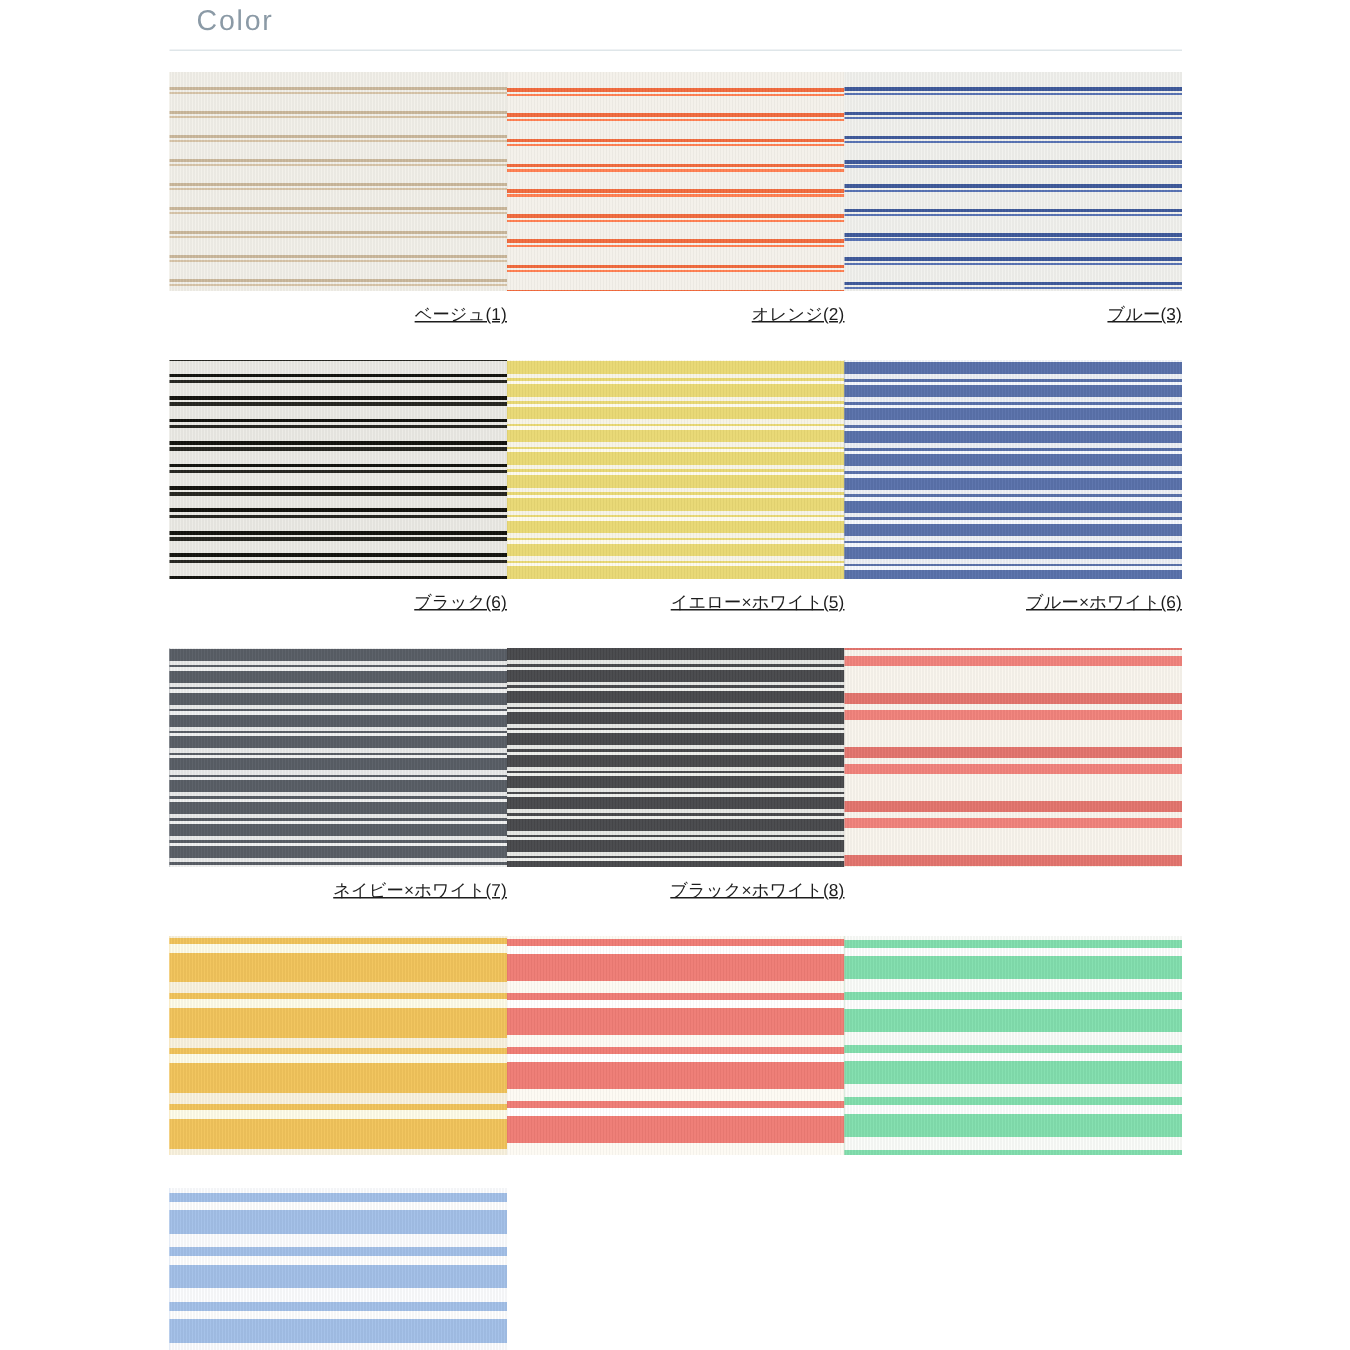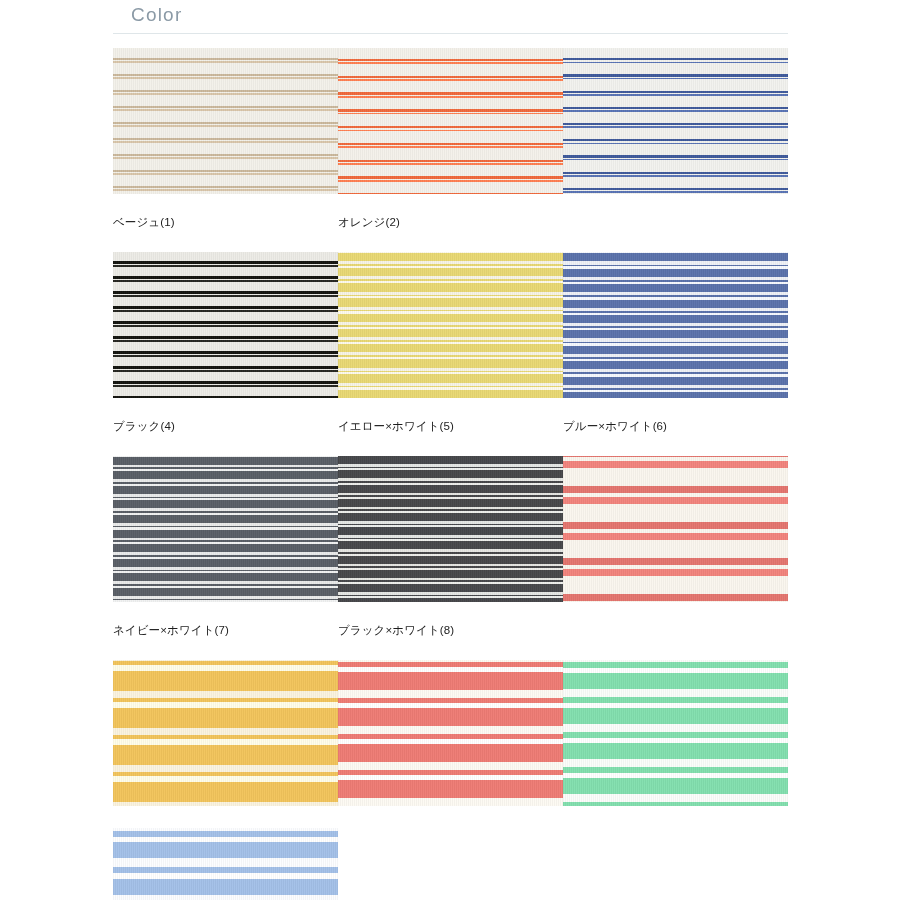--- a/index.html
+++ b/index.html
@@ -65,51 +65,53 @@
     content: "";
     position: absolute;
     inset: 0;
     background-image:
       repeating-linear-gradient(90deg,
         rgba(0,0,0,0.035) 0px, rgba(0,0,0,0.035) 1px,
         rgba(255,255,255,0.03) 1px, rgba(255,255,255,0.03) 2px);
     pointer-events: none;
   }
   .swatch-label {
-    margin-top: 20px;
-    text-align: left;
+    margin-top: 8px;
+    text-align: right;
     font-size: 11.5px;
     color: #1d1d1d;
     line-height: 16px;
     letter-spacing: 0.1px;
     white-space: nowrap;
+    text-decoration: underline;
   }
 </style>
 </head>
 <body>
 
 <div class="section-header" style="border-bottom-color: rgb(223, 230, 233);">
   <div class="title" style="color: rgb(139, 154, 166);">Color</div>
 </div>
 
 <div class="swatch-grid" id="swatch-grid">
     <div class="swatch-cell">
       <div class="swatch-img" style="background: linear-gradient(rgb(243, 241, 234) 0px, rgb(243, 241, 234) 10px, rgb(203, 184, 156) 10px, rgb(203, 184, 156) 12.2px, rgb(243, 241, 234) 12.2px, rgb(243, 241, 234) 13.4px, rgb(217, 198, 170) 13.4px, rgb(217, 198, 170) 14.7px, rgb(243, 241, 234) 14.7px, rgb(243, 241, 234) 26px, rgb(203, 184, 156) 26px, rgb(203, 184, 156) 28.2px, rgb(243, 241, 234) 28.2px, rgb(243, 241, 234) 29.4px, rgb(217, 198, 170) 29.4px, rgb(217, 198, 170) 30.7px, rgb(243, 241, 234) 30.7px, rgb(243, 241, 234) 42px, rgb(203, 184, 156) 42px, rgb(203, 184, 156) 44.2px, rgb(243, 241, 234) 44.2px, rgb(243, 241, 234) 45.4px, rgb(217, 198, 170) 45.4px, rgb(217, 198, 170) 46.7px, rgb(243, 241, 234) 46.7px, rgb(243, 241, 234) 58px, rgb(203, 184, 156) 58px, rgb(203, 184, 156) 60.2px, rgb(243, 241, 234) 60.2px, rgb(243, 241, 234) 61.4px, rgb(217, 198, 170) 61.4px, rgb(217, 198, 170) 62.7px, rgb(243, 241, 234) 62.7px, rgb(243, 241, 234) 74px, rgb(203, 184, 156) 74px, rgb(203, 184, 156) 76.2px, rgb(243, 241, 234) 76.2px, rgb(243, 241, 234) 77.4px, rgb(217, 198, 170) 77.4px, rgb(217, 198, 170) 78.7px, rgb(243, 241, 234) 78.7px, rgb(243, 241, 234) 90px, rgb(203, 184, 156) 90px, rgb(203, 184, 156) 92.2px, rgb(243, 241, 234) 92.2px, rgb(243, 241, 234) 93.4px, rgb(217, 198, 170) 93.4px, rgb(217, 198, 170) 94.7px, rgb(243, 241, 234) 94.7px, rgb(243, 241, 234) 106px, rgb(203, 184, 156) 106px, rgb(203, 184, 156) 108.2px, rgb(243, 241, 234) 108.2px, rgb(243, 241, 234) 109.4px, rgb(217, 198, 170) 109.4px, rgb(217, 198, 170) 110.7px, rgb(243, 241, 234) 110.7px, rgb(243, 241, 234) 122px, rgb(203, 184, 156) 122px, rgb(203, 184, 156) 124.2px, rgb(243, 241, 234) 124.2px, rgb(243, 241, 234) 125.4px, rgb(217, 198, 170) 125.4px, rgb(217, 198, 170) 126.7px, rgb(243, 241, 234) 126.7px, rgb(243, 241, 234) 138px, rgb(203, 184, 156) 138px, rgb(203, 184, 156) 140.2px, rgb(243, 241, 234) 140.2px, rgb(243, 241, 234) 141.4px, rgb(217, 198, 170) 141.4px, rgb(217, 198, 170) 142.7px, rgb(243, 241, 234) 142.7px, rgb(243, 241, 234) 146px) 0% 0% / 100% 100% rgb(243, 241, 234);"></div>
       <div class="swatch-label">ベージュ(1)</div>
     </div>
     <div class="swatch-cell">
       <div class="swatch-img" style="background: linear-gradient(rgb(244, 241, 234) 0px, rgb(244, 241, 234) 10.8px, rgb(240, 105, 60) 10.8px, rgb(240, 105, 60) 13.2px, rgb(244, 241, 234) 13.2px, rgb(244, 241, 234) 14.4px, rgb(255, 127, 82) 14.4px, rgb(255, 127, 82) 16px, rgb(244, 241, 234) 16px, rgb(244, 241, 234) 27.6px, rgb(240, 105, 60) 27.6px, rgb(240, 105, 60) 30px, rgb(244, 241, 234) 30px, rgb(244, 241, 234) 31.2px, rgb(255, 127, 82) 31.2px, rgb(255, 127, 82) 32.8px, rgb(244, 241, 234) 32.8px, rgb(244, 241, 234) 44.4px, rgb(240, 105, 60) 44.4px, rgb(240, 105, 60) 46.8px, rgb(244, 241, 234) 46.8px, rgb(244, 241, 234) 48px, rgb(255, 127, 82) 48px, rgb(255, 127, 82) 49.6px, rgb(244, 241, 234) 49.6px, rgb(244, 241, 234) 61.2px, rgb(240, 105, 60) 61.2px, rgb(240, 105, 60) 63.6px, rgb(244, 241, 234) 63.6px, rgb(244, 241, 234) 64.8px, rgb(255, 127, 82) 64.8px, rgb(255, 127, 82) 66.4px, rgb(244, 241, 234) 66.4px, rgb(244, 241, 234) 78px, rgb(240, 105, 60) 78px, rgb(240, 105, 60) 80.4px, rgb(244, 241, 234) 80.4px, rgb(244, 241, 234) 81.6px, rgb(255, 127, 82) 81.6px, rgb(255, 127, 82) 83.2px, rgb(244, 241, 234) 83.2px, rgb(244, 241, 234) 94.8px, rgb(240, 105, 60) 94.8px, rgb(240, 105, 60) 97.2px, rgb(244, 241, 234) 97.2px, rgb(244, 241, 234) 98.4px, rgb(255, 127, 82) 98.4px, rgb(255, 127, 82) 100px, rgb(244, 241, 234) 100px, rgb(244, 241, 234) 111.6px, rgb(240, 105, 60) 111.6px, rgb(240, 105, 60) 114px, rgb(244, 241, 234) 114px, rgb(244, 241, 234) 115.2px, rgb(255, 127, 82) 115.2px, rgb(255, 127, 82) 116.8px, rgb(244, 241, 234) 116.8px, rgb(244, 241, 234) 128.4px, rgb(240, 105, 60) 128.4px, rgb(240, 105, 60) 130.8px, rgb(244, 241, 234) 130.8px, rgb(244, 241, 234) 132px, rgb(255, 127, 82) 132px, rgb(255, 127, 82) 133.6px, rgb(244, 241, 234) 133.6px, rgb(244, 241, 234) 145.2px, rgb(240, 105, 60) 145.2px, rgb(240, 105, 60) 147.6px, rgb(244, 241, 234) 147.6px, rgb(244, 241, 234) 146px) 0% 0% / 100% 100% rgb(244, 241, 234);"></div>
       <div class="swatch-label">オレンジ(2)</div>
     </div>
     <div class="swatch-cell">
       <div class="swatch-img" style="background: linear-gradient(rgb(242, 242, 238) 0px, rgb(242, 242, 238) 10.2px, rgb(63, 90, 155) 10.2px, rgb(63, 90, 155) 12.5px, rgb(242, 242, 238) 12.5px, rgb(242, 242, 238) 13.7px, rgb(89, 116, 181) 13.7px, rgb(89, 116, 181) 15.2px, rgb(242, 242, 238) 15.2px, rgb(242, 242, 238) 26.4px, rgb(63, 90, 155) 26.4px, rgb(63, 90, 155) 28.7px, rgb(242, 242, 238) 28.7px, rgb(242, 242, 238) 29.9px, rgb(89, 116, 181) 29.9px, rgb(89, 116, 181) 31.4px, rgb(242, 242, 238) 31.4px, rgb(242, 242, 238) 42.6px, rgb(63, 90, 155) 42.6px, rgb(63, 90, 155) 44.9px, rgb(242, 242, 238) 44.9px, rgb(242, 242, 238) 46.1px, rgb(89, 116, 181) 46.1px, rgb(89, 116, 181) 47.6px, rgb(242, 242, 238) 47.6px, rgb(242, 242, 238) 58.8px, rgb(63, 90, 155) 58.8px, rgb(63, 90, 155) 61.1px, rgb(242, 242, 238) 61.1px, rgb(242, 242, 238) 62.3px, rgb(89, 116, 181) 62.3px, rgb(89, 116, 181) 63.8px, rgb(242, 242, 238) 63.8px, rgb(242, 242, 238) 75px, rgb(63, 90, 155) 75px, rgb(63, 90, 155) 77.3px, rgb(242, 242, 238) 77.3px, rgb(242, 242, 238) 78.5px, rgb(89, 116, 181) 78.5px, rgb(89, 116, 181) 80px, rgb(242, 242, 238) 80px, rgb(242, 242, 238) 91.2px, rgb(63, 90, 155) 91.2px, rgb(63, 90, 155) 93.5px, rgb(242, 242, 238) 93.5px, rgb(242, 242, 238) 94.7px, rgb(89, 116, 181) 94.7px, rgb(89, 116, 181) 96.2px, rgb(242, 242, 238) 96.2px, rgb(242, 242, 238) 107.4px, rgb(63, 90, 155) 107.4px, rgb(63, 90, 155) 109.7px, rgb(242, 242, 238) 109.7px, rgb(242, 242, 238) 110.9px, rgb(89, 116, 181) 110.9px, rgb(89, 116, 181) 112.4px, rgb(242, 242, 238) 112.4px, rgb(242, 242, 238) 123.6px, rgb(63, 90, 155) 123.6px, rgb(63, 90, 155) 125.9px, rgb(242, 242, 238) 125.9px, rgb(242, 242, 238) 127.1px, rgb(89, 116, 181) 127.1px, rgb(89, 116, 181) 128.6px, rgb(242, 242, 238) 128.6px, rgb(242, 242, 238) 139.8px, rgb(63, 90, 155) 139.8px, rgb(63, 90, 155) 142.1px, rgb(242, 242, 238) 142.1px, rgb(242, 242, 238) 143.3px, rgb(89, 116, 181) 143.3px, rgb(89, 116, 181) 144.8px, rgb(242, 242, 238) 144.8px, rgb(242, 242, 238) 146px) 0% 0% / 100% 100% rgb(242, 242, 238);"></div>
+      <div class="swatch-label">ブルー(3)</div>
     </div>
     <div class="swatch-cell">
       <div class="swatch-img" style="background: linear-gradient(rgb(38, 38, 33) 0px, rgb(38, 38, 33) 0.4px, rgb(236, 235, 230) 0.4px, rgb(236, 235, 230) 9px, rgb(20, 20, 15) 9px, rgb(20, 20, 15) 11.6px, rgb(236, 235, 230) 11.6px, rgb(236, 235, 230) 13.2px, rgb(38, 38, 33) 13.2px, rgb(38, 38, 33) 15.4px, rgb(236, 235, 230) 15.4px, rgb(236, 235, 230) 24px, rgb(20, 20, 15) 24px, rgb(20, 20, 15) 26.6px, rgb(236, 235, 230) 26.6px, rgb(236, 235, 230) 28.2px, rgb(38, 38, 33) 28.2px, rgb(38, 38, 33) 30.4px, rgb(236, 235, 230) 30.4px, rgb(236, 235, 230) 39px, rgb(20, 20, 15) 39px, rgb(20, 20, 15) 41.6px, rgb(236, 235, 230) 41.6px, rgb(236, 235, 230) 43.2px, rgb(38, 38, 33) 43.2px, rgb(38, 38, 33) 45.4px, rgb(236, 235, 230) 45.4px, rgb(236, 235, 230) 54px, rgb(20, 20, 15) 54px, rgb(20, 20, 15) 56.6px, rgb(236, 235, 230) 56.6px, rgb(236, 235, 230) 58.2px, rgb(38, 38, 33) 58.2px, rgb(38, 38, 33) 60.4px, rgb(236, 235, 230) 60.4px, rgb(236, 235, 230) 69px, rgb(20, 20, 15) 69px, rgb(20, 20, 15) 71.6px, rgb(236, 235, 230) 71.6px, rgb(236, 235, 230) 73.2px, rgb(38, 38, 33) 73.2px, rgb(38, 38, 33) 75.4px, rgb(236, 235, 230) 75.4px, rgb(236, 235, 230) 84px, rgb(20, 20, 15) 84px, rgb(20, 20, 15) 86.6px, rgb(236, 235, 230) 86.6px, rgb(236, 235, 230) 88.2px, rgb(38, 38, 33) 88.2px, rgb(38, 38, 33) 90.4px, rgb(236, 235, 230) 90.4px, rgb(236, 235, 230) 99px, rgb(20, 20, 15) 99px, rgb(20, 20, 15) 101.6px, rgb(236, 235, 230) 101.6px, rgb(236, 235, 230) 103.2px, rgb(38, 38, 33) 103.2px, rgb(38, 38, 33) 105.4px, rgb(236, 235, 230) 105.4px, rgb(236, 235, 230) 114px, rgb(20, 20, 15) 114px, rgb(20, 20, 15) 116.6px, rgb(236, 235, 230) 116.6px, rgb(236, 235, 230) 118.2px, rgb(38, 38, 33) 118.2px, rgb(38, 38, 33) 120.4px, rgb(236, 235, 230) 120.4px, rgb(236, 235, 230) 129px, rgb(20, 20, 15) 129px, rgb(20, 20, 15) 131.6px, rgb(236, 235, 230) 131.6px, rgb(236, 235, 230) 133.2px, rgb(38, 38, 33) 133.2px, rgb(38, 38, 33) 135.4px, rgb(236, 235, 230) 135.4px, rgb(236, 235, 230) 144px, rgb(20, 20, 15) 144px, rgb(20, 20, 15) 146.6px, rgb(236, 235, 230) 146.6px, rgb(236, 235, 230) 146px) 0% 0% / 100% 100% rgb(236, 235, 230);"></div>
-      <div class="swatch-label">ブラック(4)</div>
+      <div class="swatch-label">ブラック(6)</div>
     </div>
     <div class="swatch-cell">
       <div class="swatch-img" style="background: linear-gradient(rgb(253, 250, 236) 0px, rgb(253, 250, 236) 0.8px, rgb(232, 216, 115) 0.8px, rgb(232, 216, 115) 9.2px, rgb(247, 244, 230) 9.2px, rgb(247, 244, 230) 12.2px, rgb(232, 216, 115) 12.2px, rgb(232, 216, 115) 13.8px, rgb(253, 250, 236) 13.8px, rgb(253, 250, 236) 16px, rgb(232, 216, 115) 16px, rgb(232, 216, 115) 24.4px, rgb(247, 244, 230) 24.4px, rgb(247, 244, 230) 27.4px, rgb(232, 216, 115) 27.4px, rgb(232, 216, 115) 29px, rgb(253, 250, 236) 29px, rgb(253, 250, 236) 31.2px, rgb(232, 216, 115) 31.2px, rgb(232, 216, 115) 39.6px, rgb(247, 244, 230) 39.6px, rgb(247, 244, 230) 42.6px, rgb(232, 216, 115) 42.6px, rgb(232, 216, 115) 44.2px, rgb(253, 250, 236) 44.2px, rgb(253, 250, 236) 46.4px, rgb(232, 216, 115) 46.4px, rgb(232, 216, 115) 54.8px, rgb(247, 244, 230) 54.8px, rgb(247, 244, 230) 57.8px, rgb(232, 216, 115) 57.8px, rgb(232, 216, 115) 59.4px, rgb(253, 250, 236) 59.4px, rgb(253, 250, 236) 61.6px, rgb(232, 216, 115) 61.6px, rgb(232, 216, 115) 70px, rgb(247, 244, 230) 70px, rgb(247, 244, 230) 73px, rgb(232, 216, 115) 73px, rgb(232, 216, 115) 74.6px, rgb(253, 250, 236) 74.6px, rgb(253, 250, 236) 76.8px, rgb(232, 216, 115) 76.8px, rgb(232, 216, 115) 85.2px, rgb(247, 244, 230) 85.2px, rgb(247, 244, 230) 88.2px, rgb(232, 216, 115) 88.2px, rgb(232, 216, 115) 89.8px, rgb(253, 250, 236) 89.8px, rgb(253, 250, 236) 92px, rgb(232, 216, 115) 92px, rgb(232, 216, 115) 100.4px, rgb(247, 244, 230) 100.4px, rgb(247, 244, 230) 103.4px, rgb(232, 216, 115) 103.4px, rgb(232, 216, 115) 105px, rgb(253, 250, 236) 105px, rgb(253, 250, 236) 107.2px, rgb(232, 216, 115) 107.2px, rgb(232, 216, 115) 115.6px, rgb(247, 244, 230) 115.6px, rgb(247, 244, 230) 118.6px, rgb(232, 216, 115) 118.6px, rgb(232, 216, 115) 120.2px, rgb(253, 250, 236) 120.2px, rgb(253, 250, 236) 122.4px, rgb(232, 216, 115) 122.4px, rgb(232, 216, 115) 130.8px, rgb(247, 244, 230) 130.8px, rgb(247, 244, 230) 133.8px, rgb(232, 216, 115) 133.8px, rgb(232, 216, 115) 135.4px, rgb(253, 250, 236) 135.4px, rgb(253, 250, 236) 137.6px, rgb(232, 216, 115) 137.6px, rgb(232, 216, 115) 146px, rgb(247, 244, 230) 146px, rgb(247, 244, 230) 149px, rgb(232, 216, 115) 149px, rgb(232, 216, 115) 146px) 0% 0% / 100% 100% rgb(232, 216, 115);"></div>
       <div class="swatch-label">イエロー×ホワイト(5)</div>
     </div>
     <div class="swatch-cell">
       <div class="swatch-img" style="background: linear-gradient(rgb(246, 249, 254) 0px, rgb(246, 249, 254) 1.4px, rgb(90, 114, 171) 1.4px, rgb(90, 114, 171) 9.4px, rgb(238, 241, 246) 9.4px, rgb(238, 241, 246) 12.6px, rgb(90, 114, 171) 12.6px, rgb(90, 114, 171) 14.4px, rgb(246, 249, 254) 14.4px, rgb(246, 249, 254) 16.8px, rgb(90, 114, 171) 16.8px, rgb(90, 114, 171) 24.8px, rgb(238, 241, 246) 24.8px, rgb(238, 241, 246) 28px, rgb(90, 114, 171) 28px, rgb(90, 114, 171) 29.8px, rgb(246, 249, 254) 29.8px, rgb(246, 249, 254) 32.2px, rgb(90, 114, 171) 32.2px, rgb(90, 114, 171) 40.2px, rgb(238, 241, 246) 40.2px, rgb(238, 241, 246) 43.4px, rgb(90, 114, 171) 43.4px, rgb(90, 114, 171) 45.2px, rgb(246, 249, 254) 45.2px, rgb(246, 249, 254) 47.6px, rgb(90, 114, 171) 47.6px, rgb(90, 114, 171) 55.6px, rgb(238, 241, 246) 55.6px, rgb(238, 241, 246) 58.8px, rgb(90, 114, 171) 58.8px, rgb(90, 114, 171) 60.6px, rgb(246, 249, 254) 60.6px, rgb(246, 249, 254) 63px, rgb(90, 114, 171) 63px, rgb(90, 114, 171) 71px, rgb(238, 241, 246) 71px, rgb(238, 241, 246) 74.2px, rgb(90, 114, 171) 74.2px, rgb(90, 114, 171) 76px, rgb(246, 249, 254) 76px, rgb(246, 249, 254) 78.4px, rgb(90, 114, 171) 78.4px, rgb(90, 114, 171) 86.4px, rgb(238, 241, 246) 86.4px, rgb(238, 241, 246) 89.6px, rgb(90, 114, 171) 89.6px, rgb(90, 114, 171) 91.4px, rgb(246, 249, 254) 91.4px, rgb(246, 249, 254) 93.8px, rgb(90, 114, 171) 93.8px, rgb(90, 114, 171) 101.8px, rgb(238, 241, 246) 101.8px, rgb(238, 241, 246) 105px, rgb(90, 114, 171) 105px, rgb(90, 114, 171) 106.8px, rgb(246, 249, 254) 106.8px, rgb(246, 249, 254) 109.2px, rgb(90, 114, 171) 109.2px, rgb(90, 114, 171) 117.2px, rgb(238, 241, 246) 117.2px, rgb(238, 241, 246) 120.4px, rgb(90, 114, 171) 120.4px, rgb(90, 114, 171) 122.2px, rgb(246, 249, 254) 122.2px, rgb(246, 249, 254) 124.6px, rgb(90, 114, 171) 124.6px, rgb(90, 114, 171) 132.6px, rgb(238, 241, 246) 132.6px, rgb(238, 241, 246) 135.8px, rgb(90, 114, 171) 135.8px, rgb(90, 114, 171) 137.6px, rgb(246, 249, 254) 137.6px, rgb(246, 249, 254) 140px, rgb(90, 114, 171) 140px, rgb(90, 114, 171) 146px) 0% 0% / 100% 100% rgb(90, 114, 171);"></div>
       <div class="swatch-label">ブルー×ホワイト(6)</div>
     </div>
     <div class="swatch-cell">

